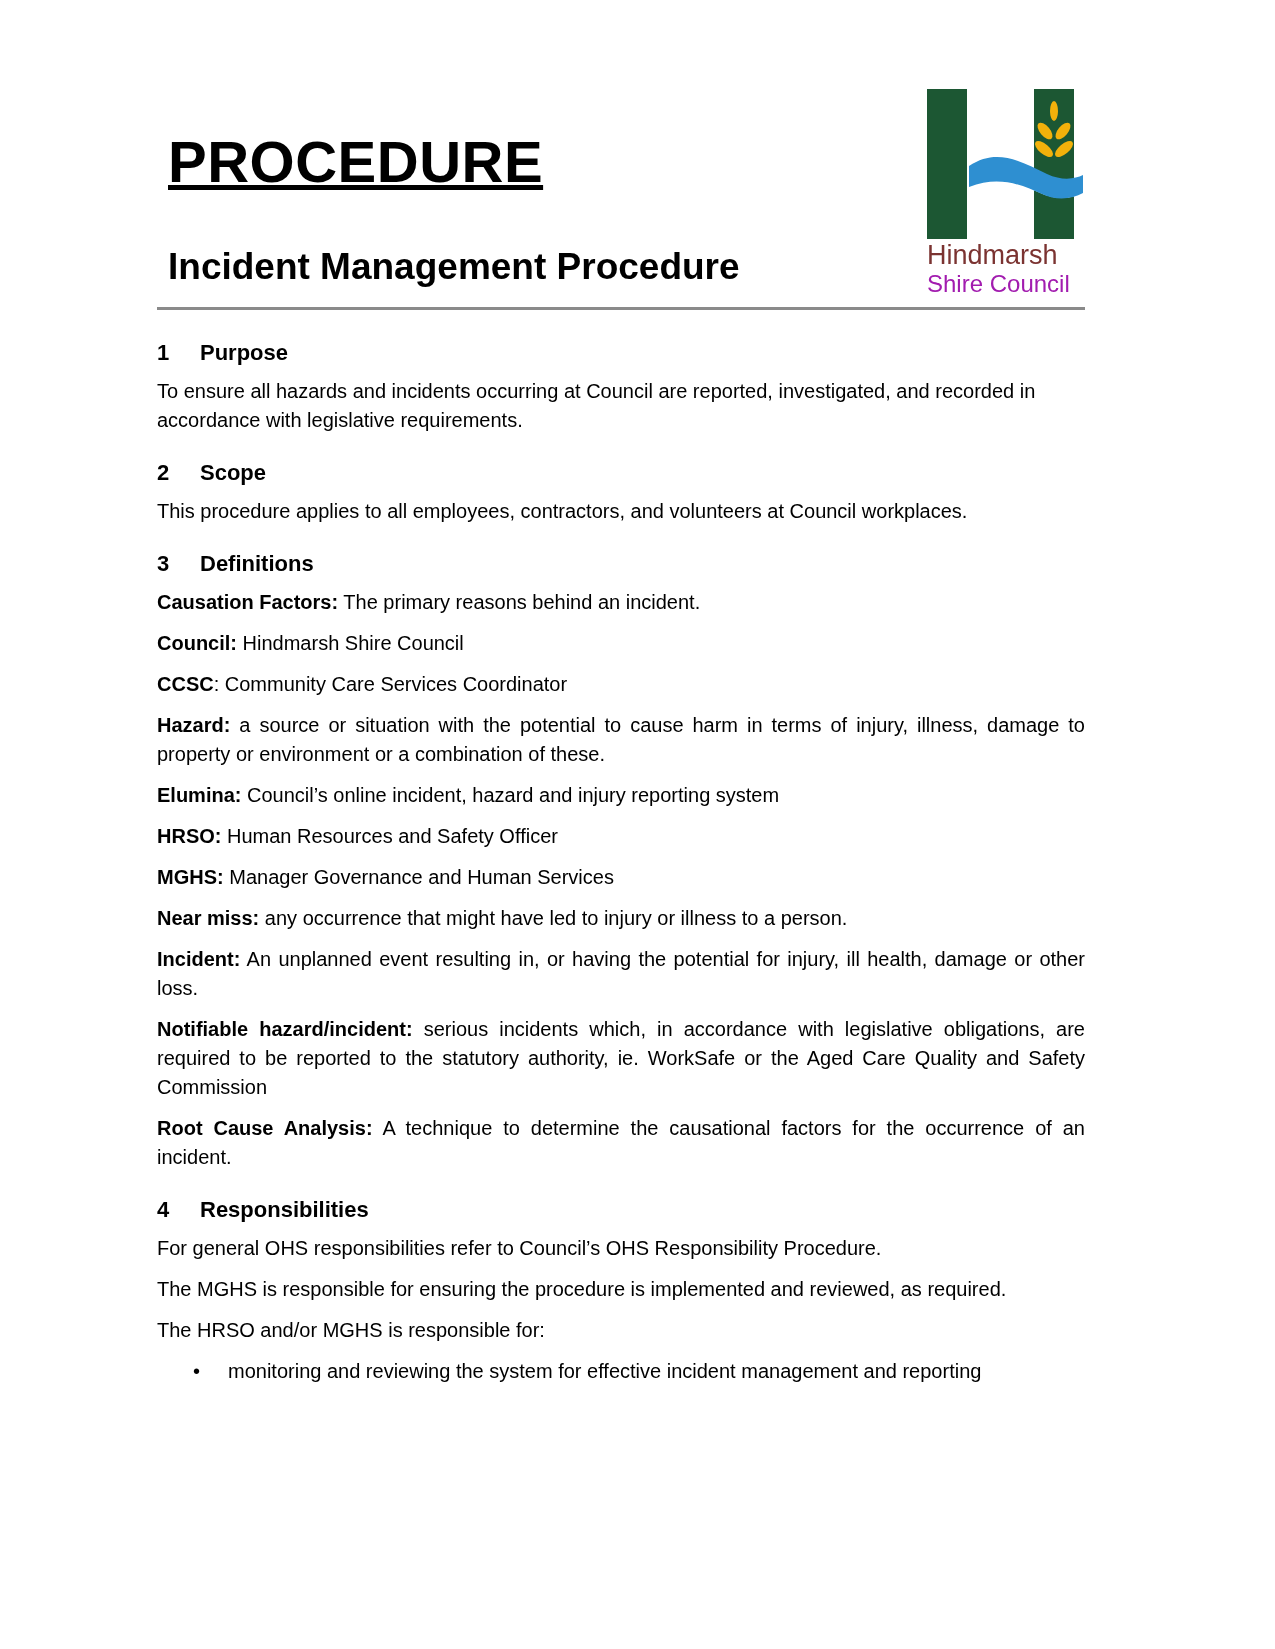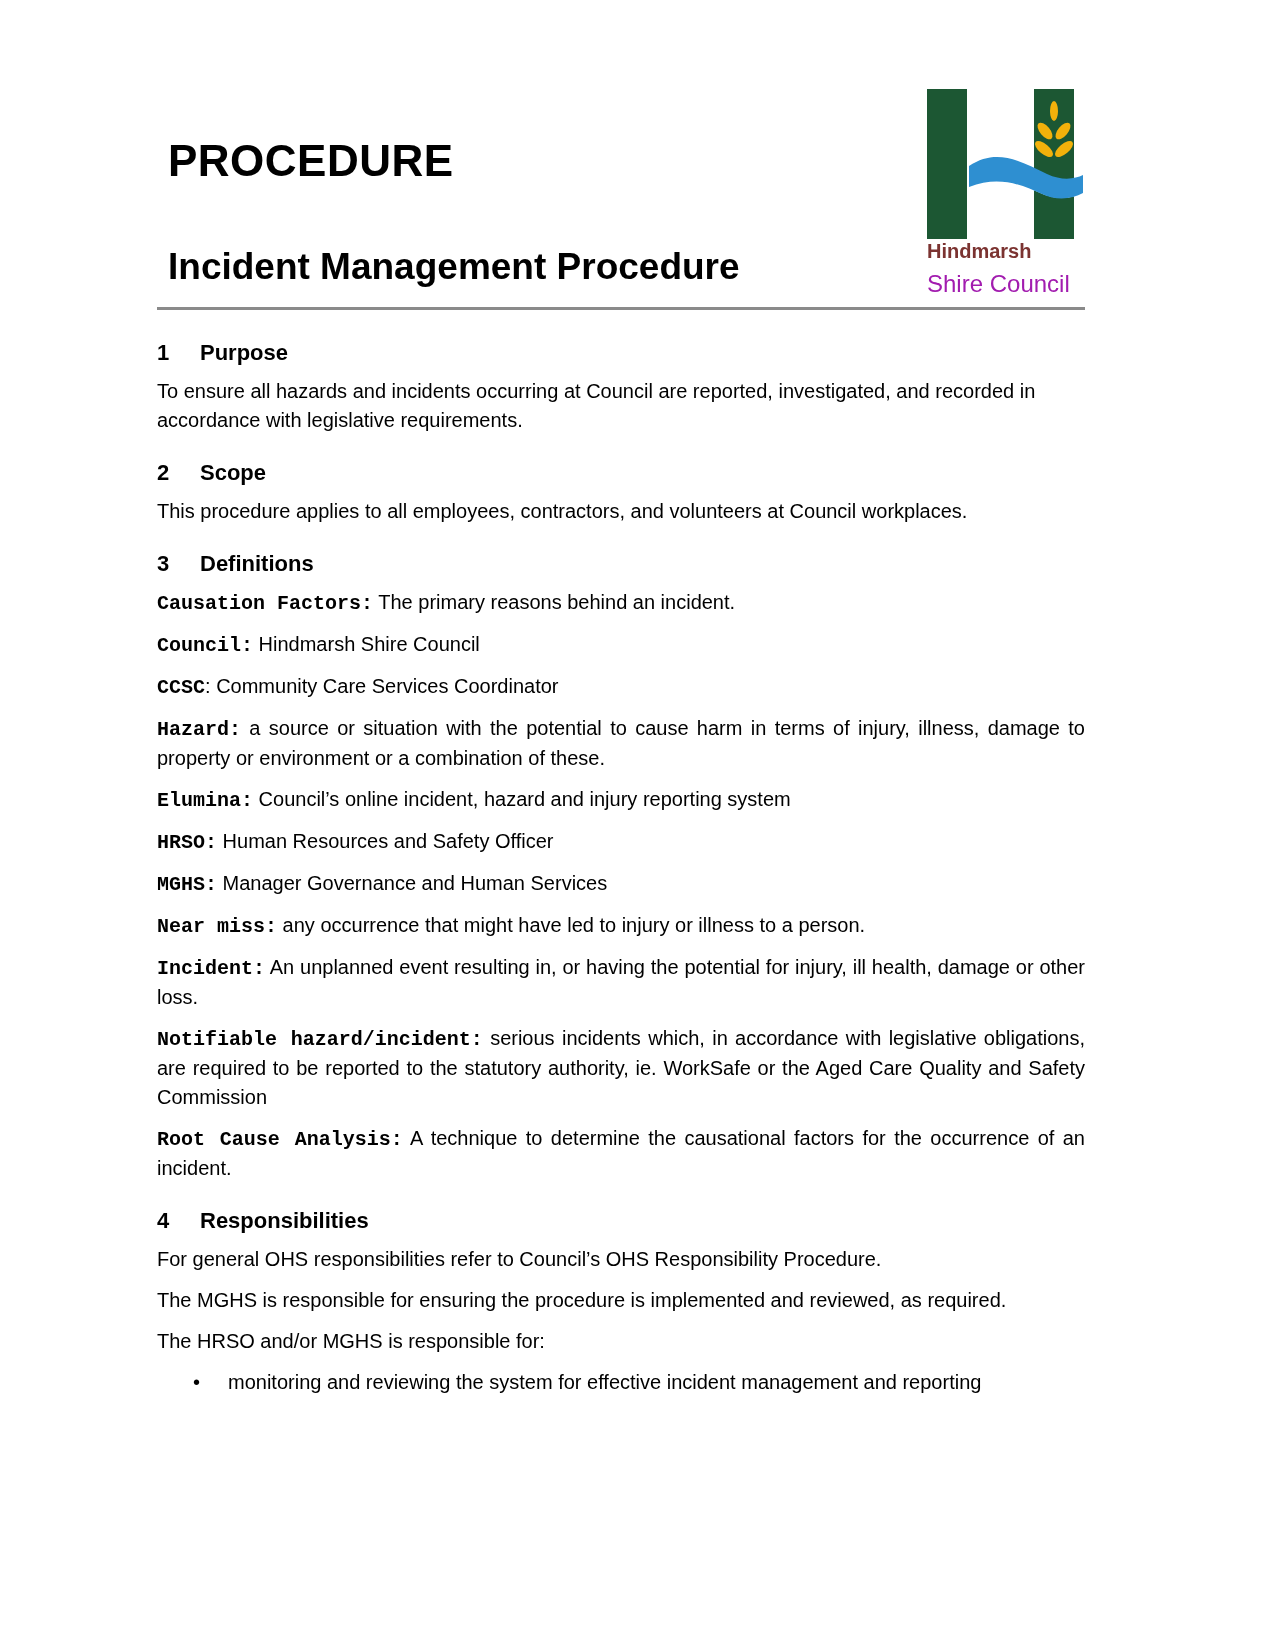--- a/index.html
+++ b/index.html
@@ -1,29 +1,29 @@
 <!DOCTYPE html>
 <html><head>
 <meta charset="utf-8">
 <style>
   html,body{margin:0;padding:0;background:#fff;}
   body{width:1275px;height:1649px;position:relative;overflow:hidden;font-family:"Liberation Sans",sans-serif;color:#000;}
-  .doc-type{position:absolute;left:168px;top:136px;font-size:44px;font-weight:bold;letter-spacing:0.5px;}
+  .doc-type{position:absolute;left:168px;top:128px;font-size:58px;font-weight:bold;letter-spacing:0.5px;text-decoration:underline;}
   .doc-title{position:absolute;left:168px;top:246px;font-size:37px;font-weight:bold;text-align:right;}
   .rule{position:absolute;left:157px;top:307px;width:928px;height:3px;background:#8a8a8a;}
   .logo{position:absolute;left:927px;top:89px;width:160px;height:210px;}
-  .logo-name1{position:absolute;left:927px;top:240px;font-size:20px;font-weight:bold;color:#7b3331;white-space:nowrap;text-align:center;}
+  .logo-name1{position:absolute;left:927px;top:240px;font-size:27px;font-weight:normal;color:#7b3331;white-space:nowrap;text-align:center;}
   .logo-name2{position:absolute;left:927px;top:270px;font-size:24px;color:#a21caf;white-space:nowrap;}
   .content{position:absolute;left:157px;top:338px;width:928px;font-size:20px;line-height:29px;}
   .h{font-weight:bold;font-size:22px;margin:0 0 10px 0;display:flex;}
   .h .num{width:43px;}
   p{margin:0 0 12px 0;}
   .sec{margin-bottom:23px;}
   .justify{text-align:justify;}
-  b{font-weight:bold;font-family:Liberation Mono, monospace;}
+  b{font-weight:bold;}
   ul{margin:0;padding:0;list-style:none;}
   li{display:flex;padding-left:36px;}
   li .bullet{width:35px;}
 </style>
 </head>
 <body>
 
 <div class="doc-type">PROCEDURE</div>
 <div class="doc-title">Incident Management Procedure</div>
 

